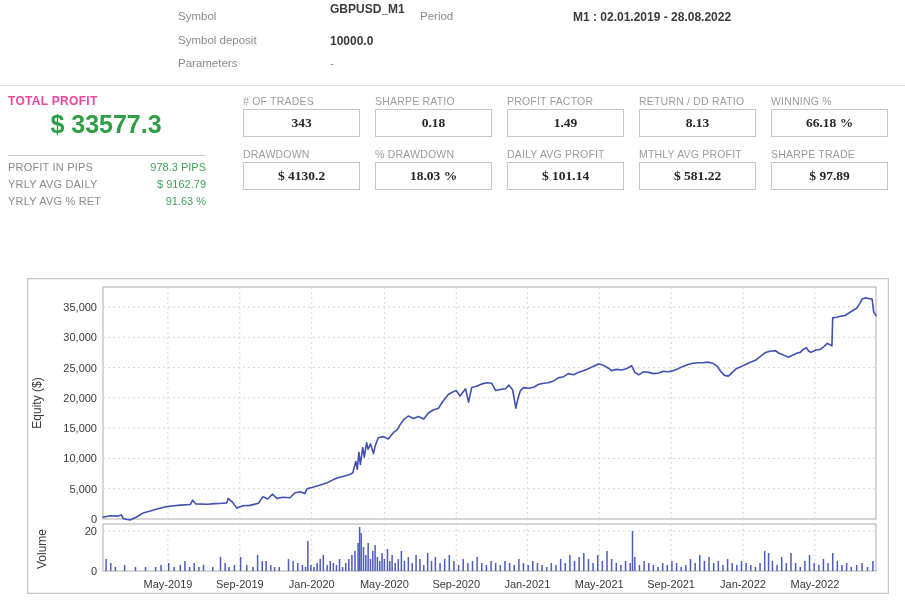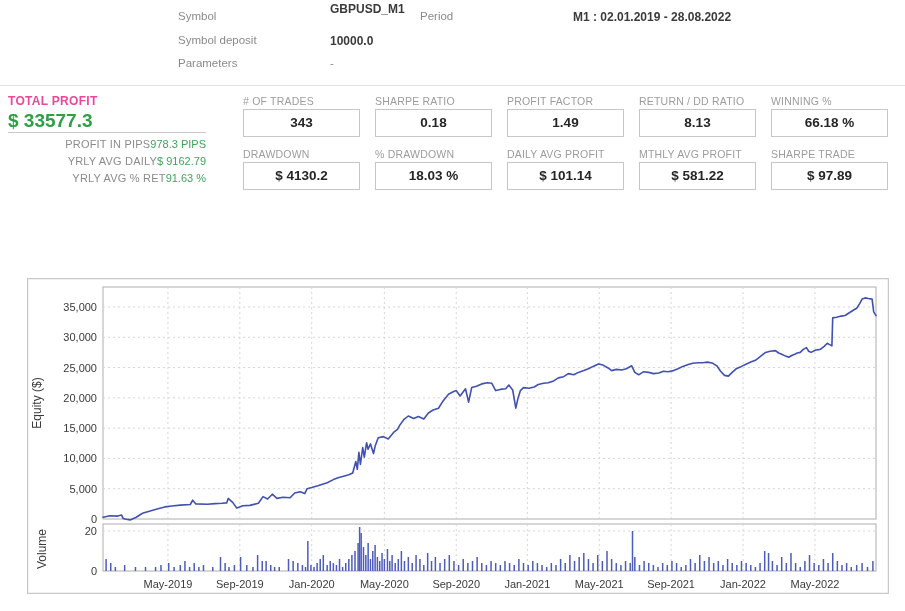--- a/index.html
+++ b/index.html
@@ -5,34 +5,34 @@
   html,body{margin:0;padding:0;background:#ffffff;}
   body{width:905px;height:611px;position:relative;overflow:hidden;
        font-family:"Liberation Sans","DejaVu Sans",sans-serif;color:#3b3b3b;}
   .abs{position:absolute;}
   
   .hlabel{font-size:11.5px;color:#8a8a8a;}
   .hvalue{font-size:12px;font-weight:bold;color:#3b3b3b;}
   .divider{position:absolute;left:0;width:905px;height:0;border-top:1px solid #dfe3e6;}
   
   .sum-title{font-size:12px;font-weight:bold;color:#ec4899;letter-spacing:.3px;}
-  .sum-total{font-size:19px;font-weight:bold;color:#2f9e44;text-align:left;
-             padding:2px 2px 0 0;border-bottom:1px solid #c9c9c9;}
-  .sum-row{display:flex;justify-content:flex-end;font-size:11px;padding-top:5px;}
+  .sum-total{font-size:25px;font-weight:bold;color:#2f9e44;text-align:center;
+             padding:2px 2px 16px 0;border-bottom:1px solid #c9c9c9;}
+  .sum-row{display:flex;justify-content:space-between;font-size:11px;padding-top:5px;}
   .sum-row .lab{color:#8c8c8c;letter-spacing:.2px;}
   .sum-row .val{color:#3fa45b;}
   
   #stats-grid{position:absolute;left:243px;top:95px;display:grid;
               grid-template-columns:repeat(5,117px);column-gap:15px;}
   .stat-cell{margin-bottom:11px;}
   .stat-label{font-size:10.5px;color:#9c9c9c;letter-spacing:.2px;height:14px;
               white-space:nowrap;overflow:hidden;}
   .stat-box{height:26px;border:1px solid #c6c6c6;background:#fff;
             font-size:13.5px;font-weight:bold;color:#262626;text-align:center;
-            line-height:26px;}
+            line-height:26px;font-family:Liberation Serif, serif;}
   
   #chart-wrap{position:absolute;left:27px;top:278px;width:862px;height:316px;}
   svg text{font-family:"Liberation Sans","DejaVu Sans",sans-serif;}
 </style>
 </head>
 <body>
 
 <div>
   <div class="abs hlabel" style="left:178px;top:10px">Symbol</div>
   <div class="abs hvalue" style="left:330px;top:2px">GBPUSD_M1</div>

